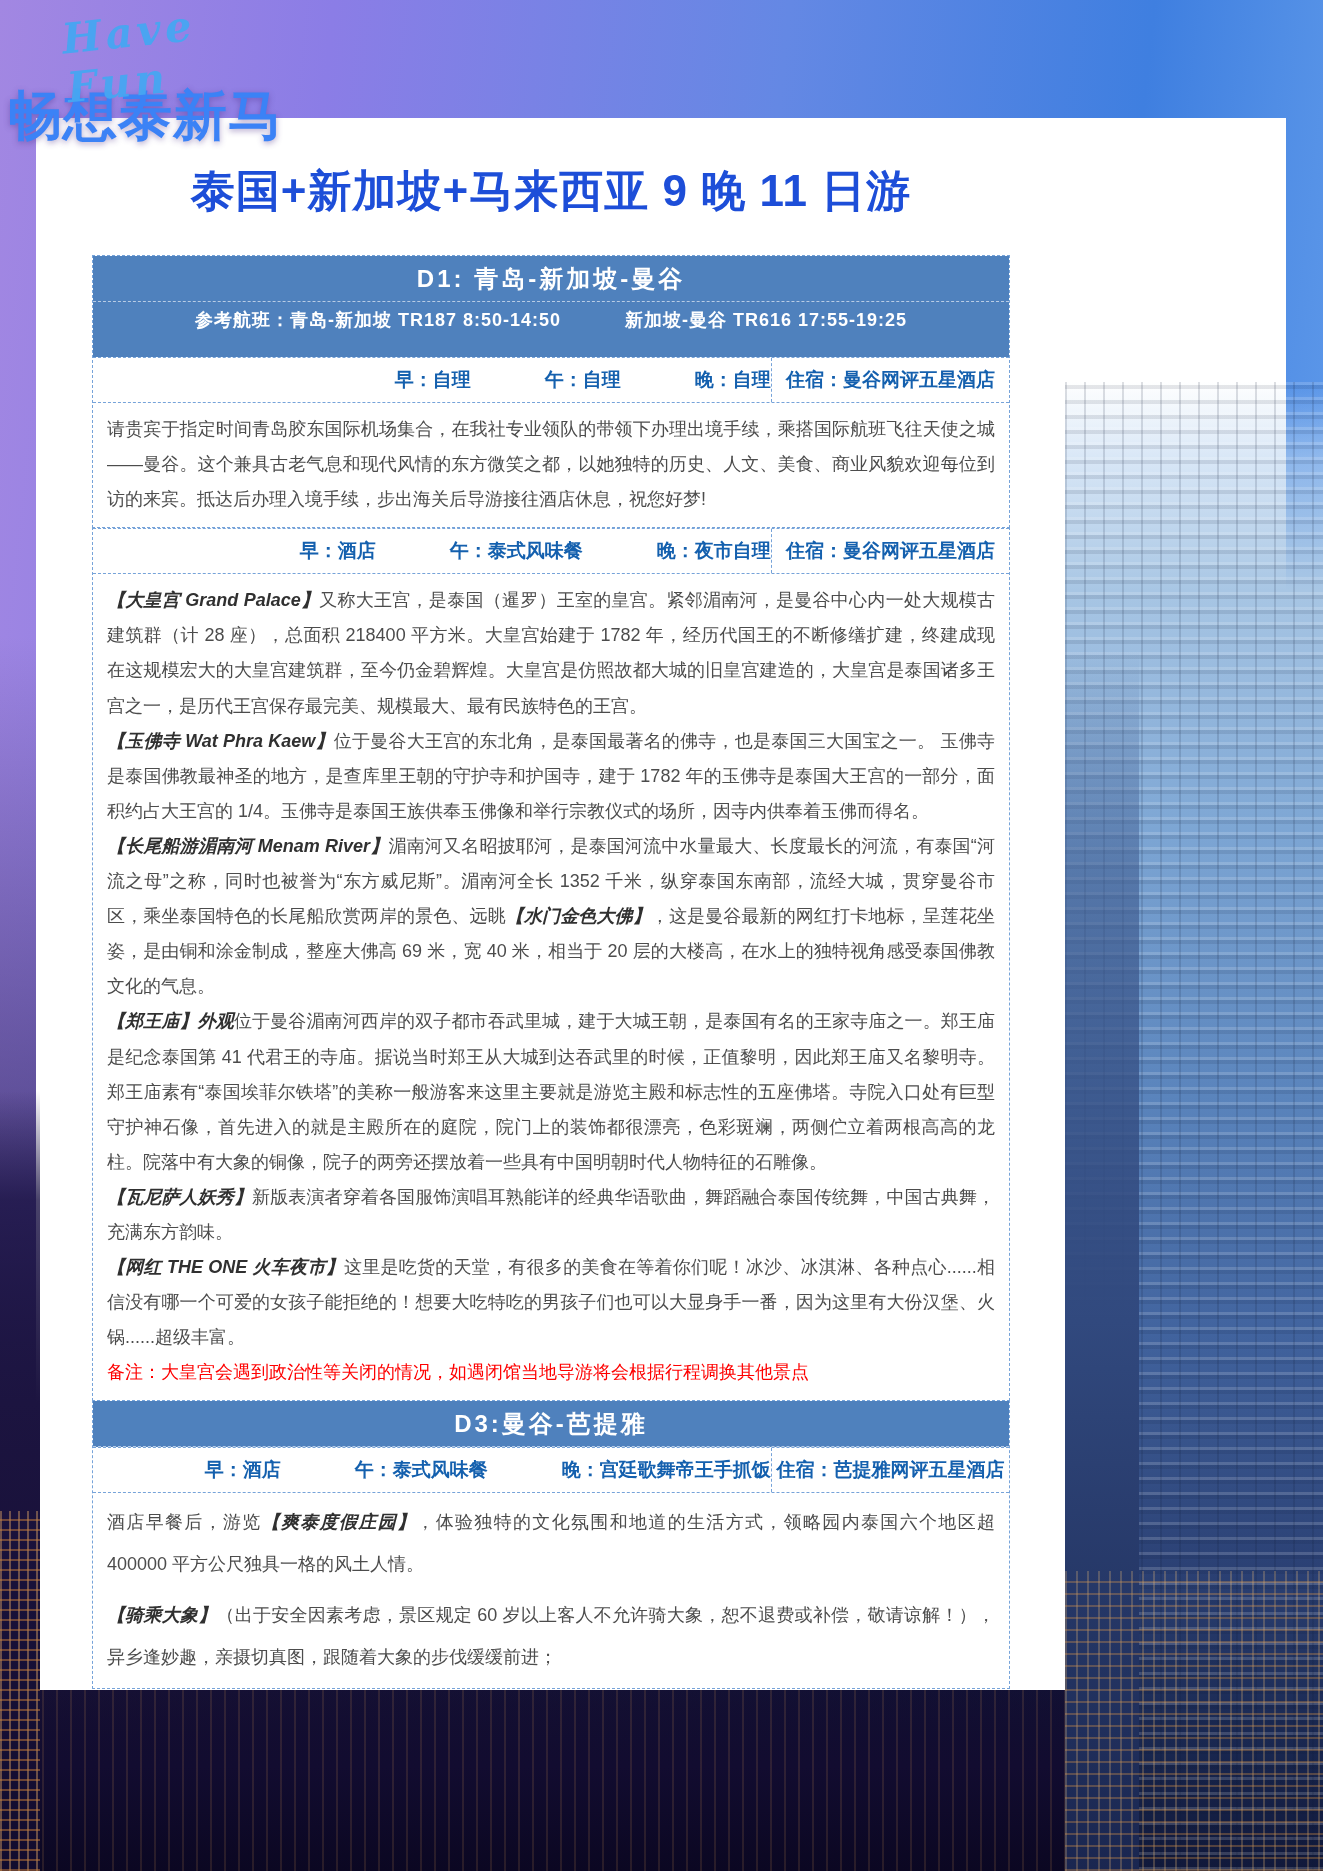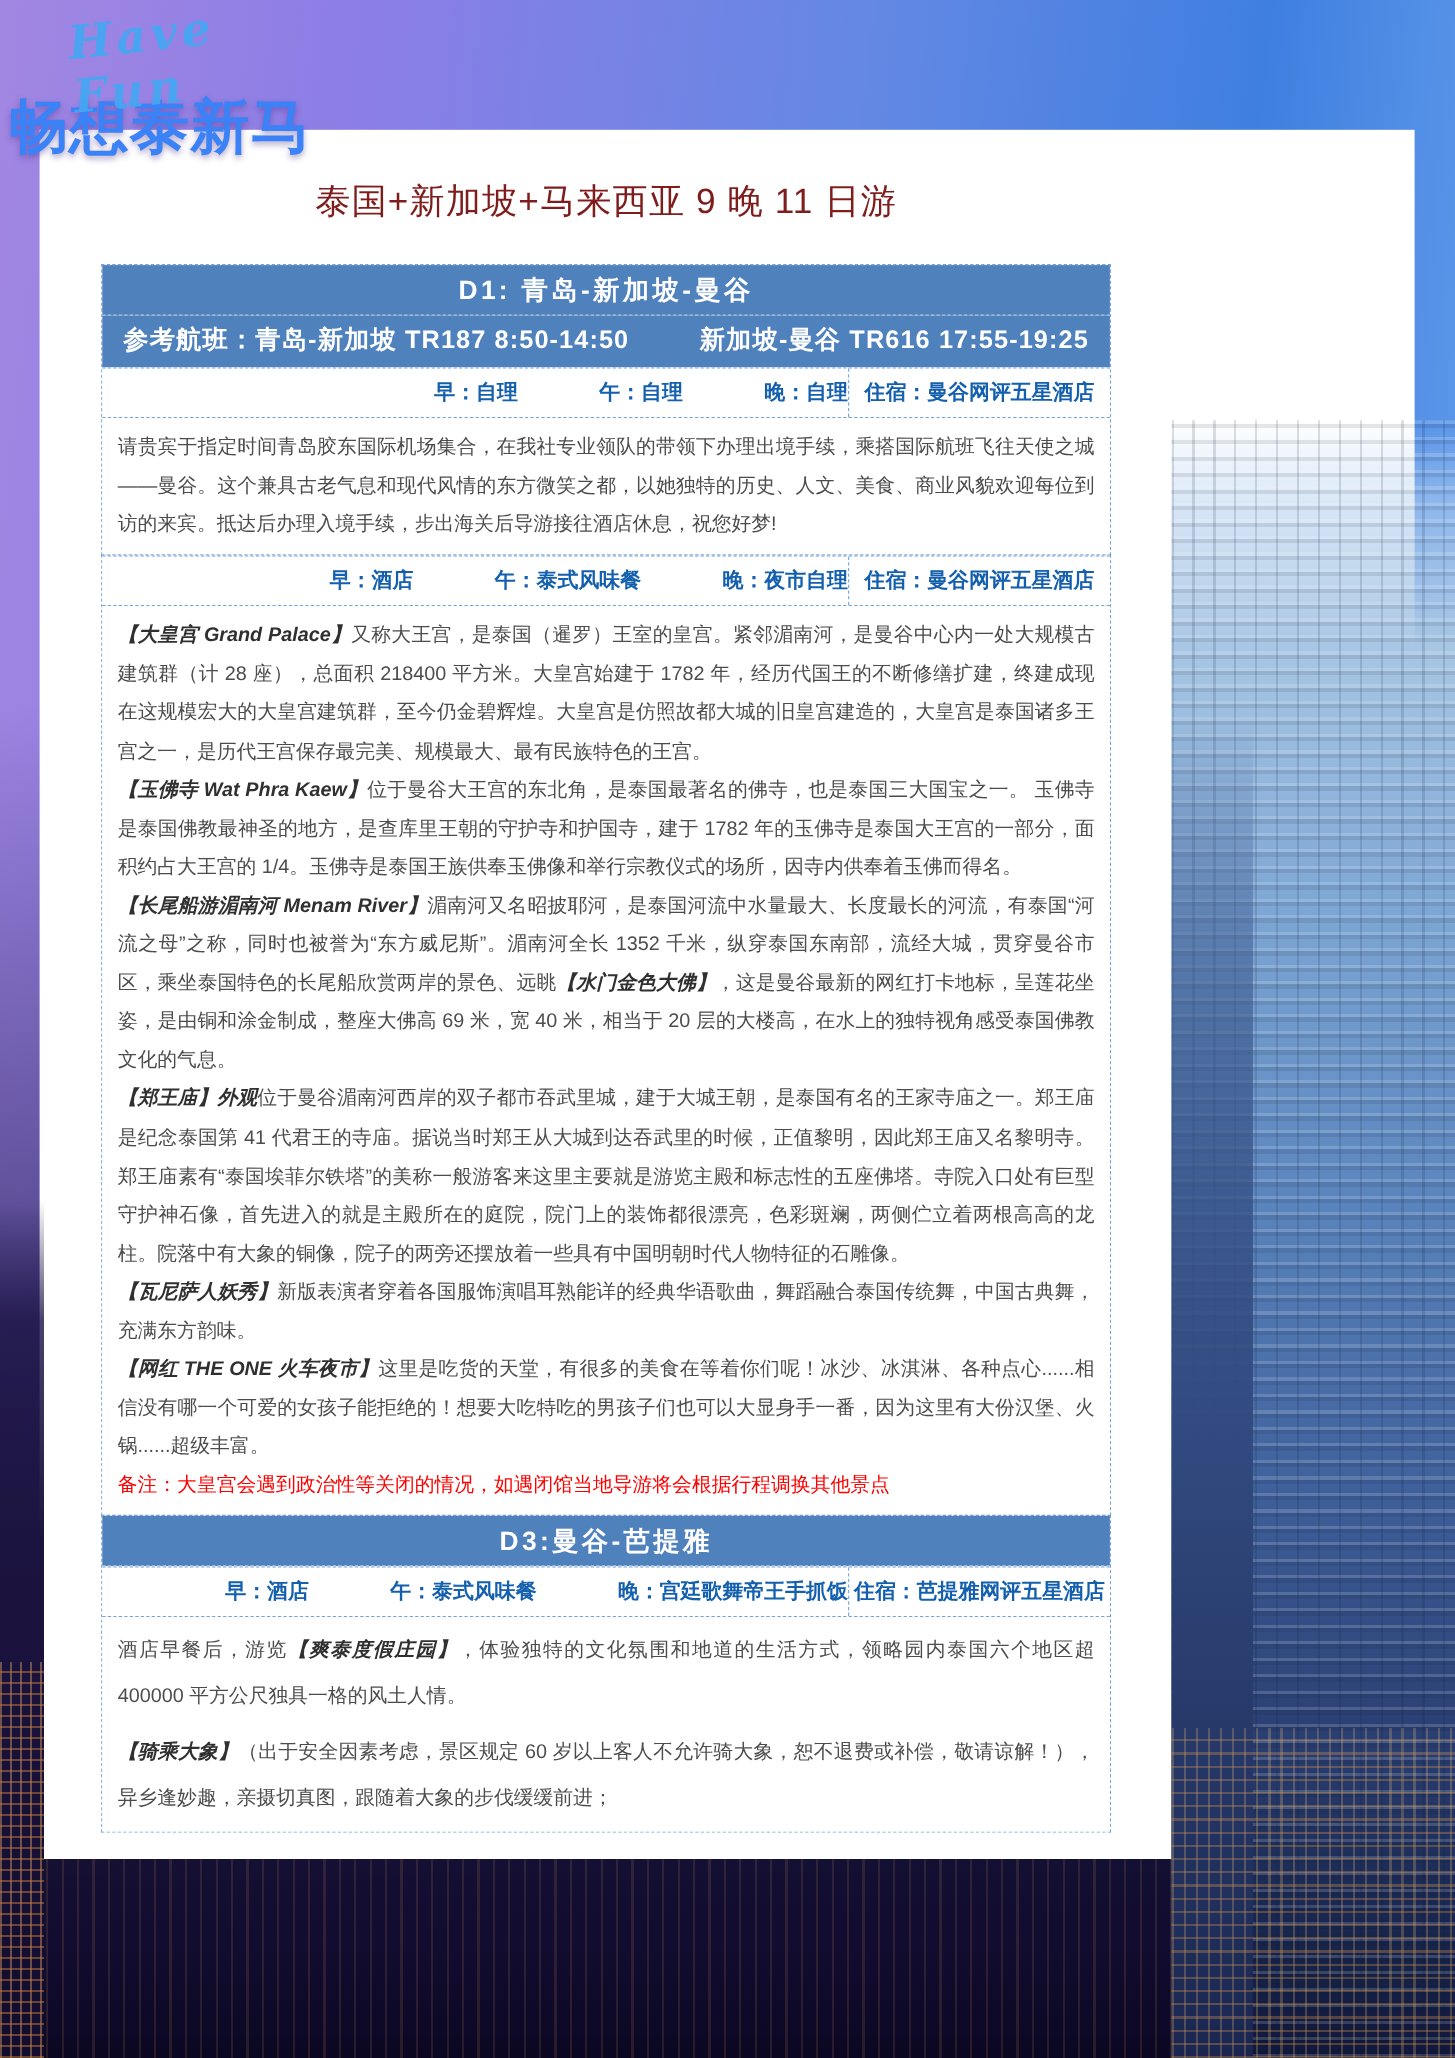--- a/index.html
+++ b/index.html
@@ -61,33 +61,33 @@
     position:absolute;left:36px;top:118px;width:1250px;height:1572px;
     background:#ffffff;z-index:2;
   }
   .content{margin-left:56px;width:918px;}
   .title-small{
     margin:0;padding-top:40px;text-align:center;
     font-size:28px;font-weight:bold;color:#1f6cb5;letter-spacing:1px;
   }
   .title-main{
     margin:0;padding-top:44px;text-align:center;
-    font-size:32px;font-weight:normal;color:#7f1d1d;letter-spacing:1px;
+    font-size:44px;font-weight:bold;color:#1d4ed8;letter-spacing:1px;
   }
   
   .day{border:1px dashed #76a3d9;margin-top:-1px;}
   .day-first{margin-top:34px;}
   .day-header{
     background:#4f81bd;color:#fff;text-align:center;
     font-size:24px;font-weight:bold;letter-spacing:3px;padding:7px 0 6px;
     border-bottom:1px dashed rgba(255,255,255,.6);
   }
   .flight-row{
-    background:#4f81bd;color:#ffffff;font-size:23px;font-weight:bold;
-    display:flex;justify-content:center;gap:64px;padding:6px 0 10px;letter-spacing:1px;
+    background:#4f81bd;color:#ffffff;font-size:18px;font-weight:bold;
+    display:flex;justify-content:center;gap:64px;padding:6px 0 25px;letter-spacing:1px;
   }
   .meal-row{display:flex;background:#fff;border-top:1px dashed #76a3d9;}
   .meals-cell{
     flex:0 0 74%;display:flex;justify-content:flex-end;gap:74px;
     padding:9px 0;border-right:1px dashed #76a3d9;
   }
   .meal, .hotel-cell{color:#1460ae;font-weight:bold;font-size:19px;}
   .hotel-cell{flex:1;text-align:center;padding:9px 0;}
   .day-body{padding:9px 14px 10px;border-top:1px dashed #76a3d9;background:#fff;}
   .para{margin:0;font-size:18px;line-height:1.95;text-align:justify;color:#4c4c4c;}

